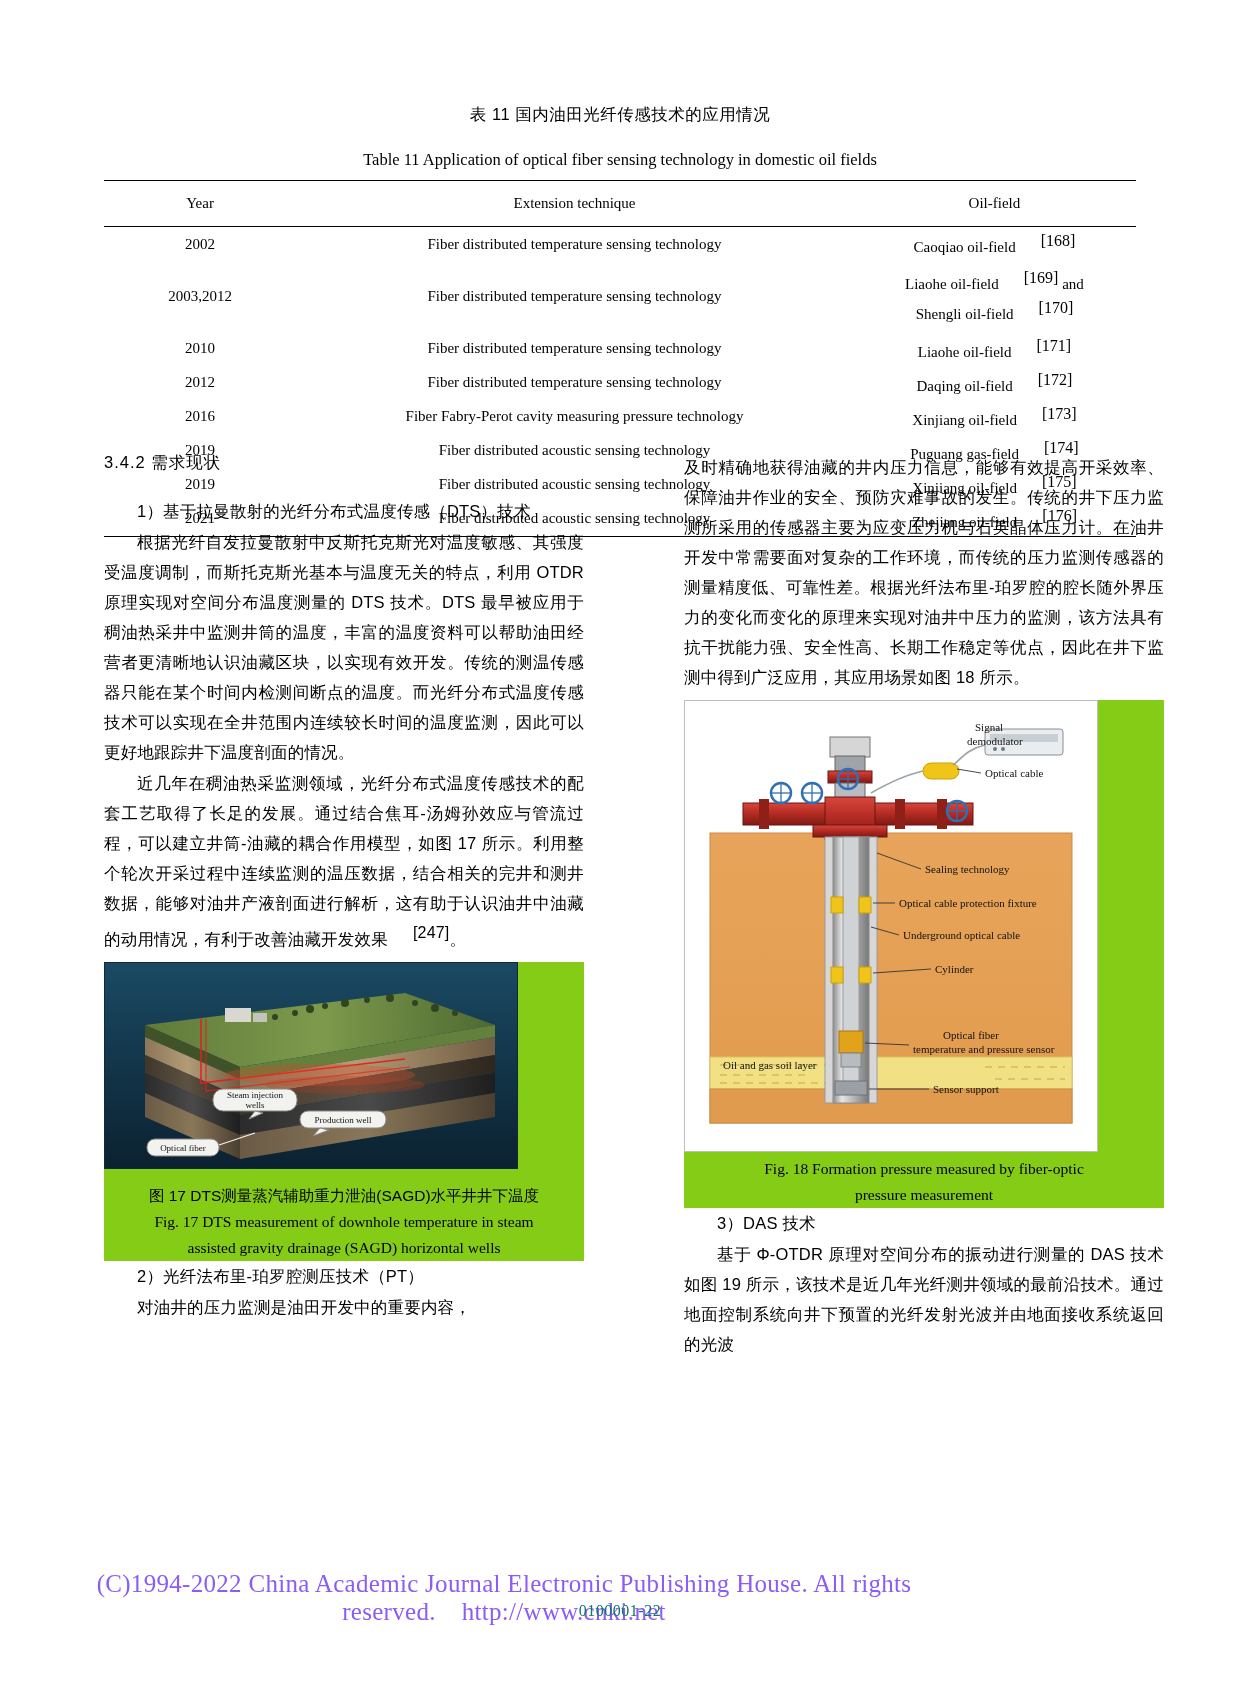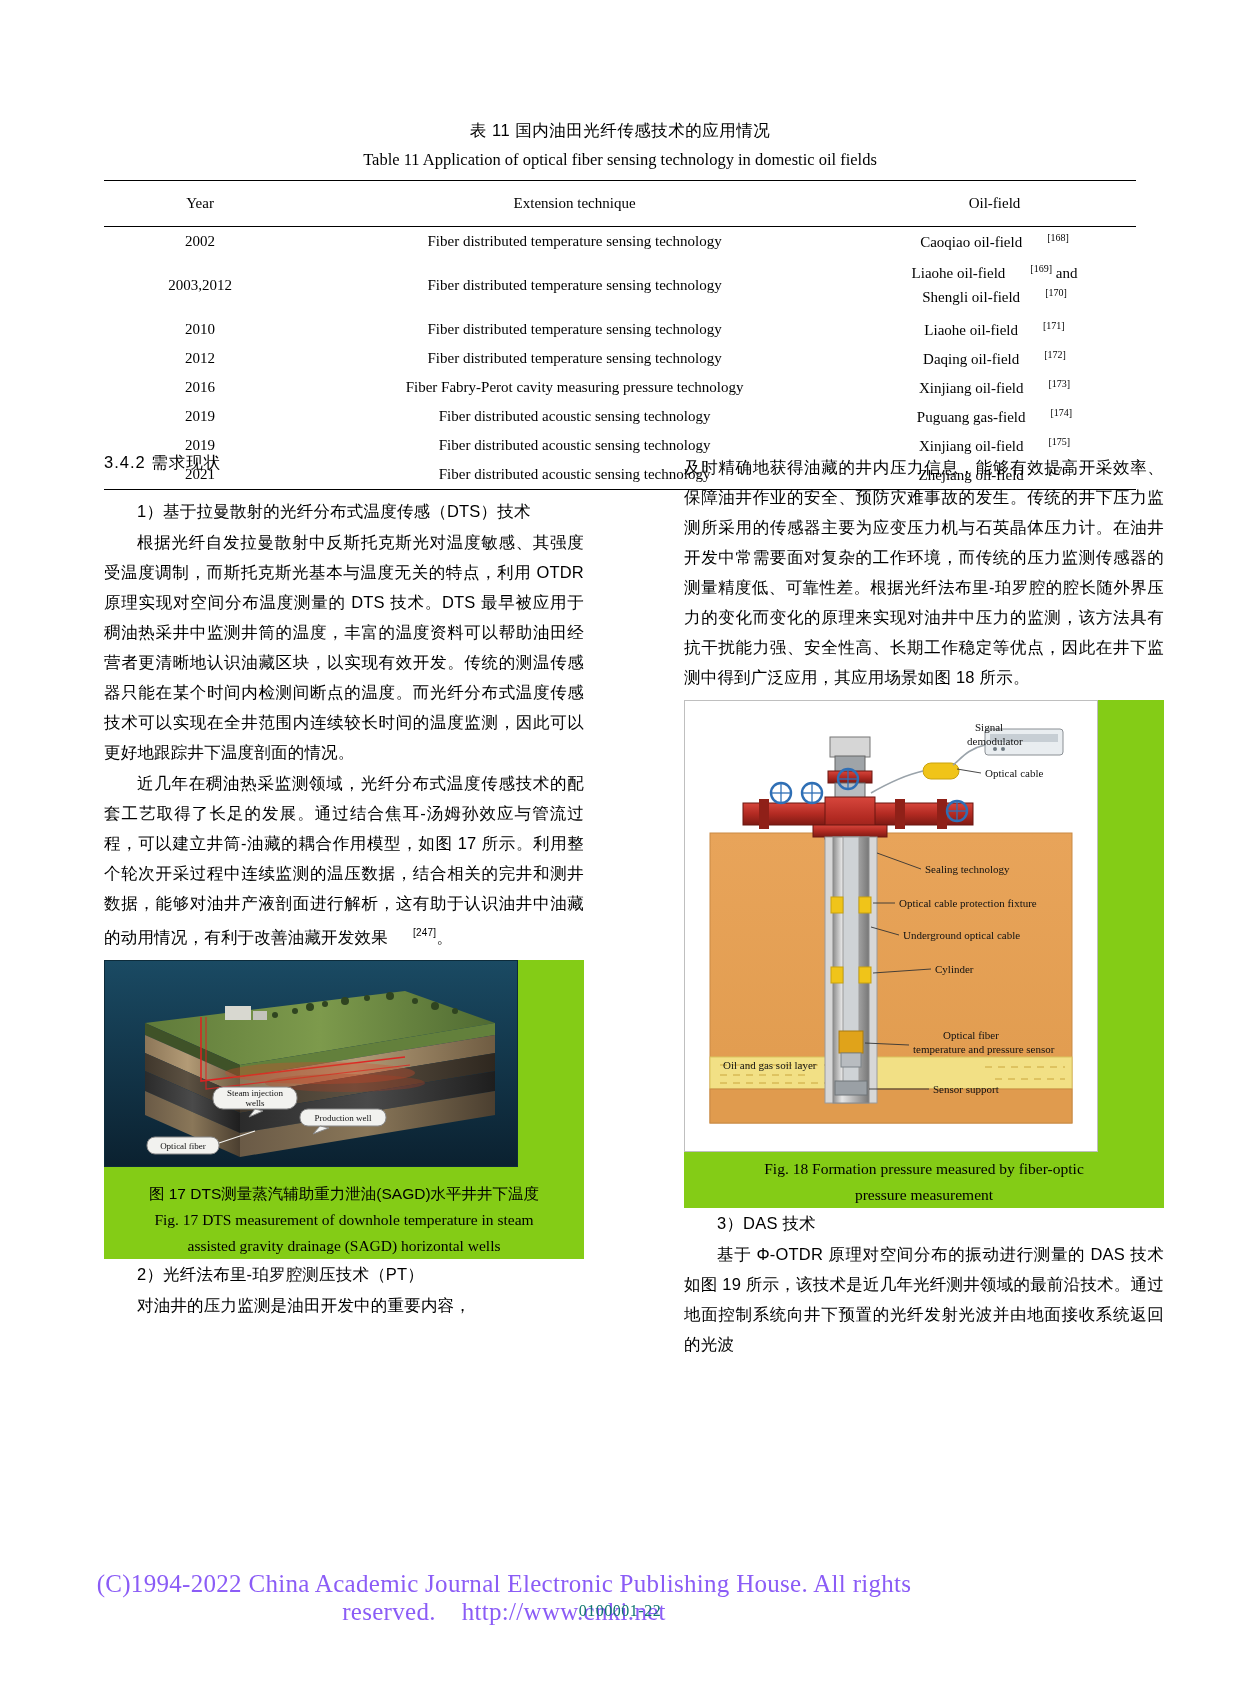--- a/index.html
+++ b/index.html
@@ -65,21 +65,21 @@
     font-size: 15px;
     font-weight: bold;
     color: #ffffff;
     letter-spacing: 0.5px;
   }
 
   
   .table-caption-cn {
     position: absolute;
     left: 104px;
-    top: 120px;
+    top: 104px;
     width: 1032px;
     text-align: center;
     font-family: "Liberation Sans", sans-serif;
     font-size: 16.5px;
     letter-spacing: 0.5px;
   }
   .table-caption-en {
     position: absolute;
     left: 104px;
     top: 150px;
@@ -106,21 +106,21 @@
     border-bottom: 1px solid #000;
     padding: 14px 2px;
     font-size: 15px;
   }
   .tbl tbody tr:last-child td {
     border-bottom: 1.6px solid #000;
   }
   .col-year { width: 190px; }
   .col-tech { width: 560px; }
   .col-field { width: 282px; }
-  sup { font-size: 10px; vertical-align: super; padding-left: 25px; }
+  sup { font-size: 16px; vertical-align: super; padding-left: 25px; }
   .two-line { line-height: 1.55; }
 
   
   .col-left {
     position: absolute;
     left: 104px;
     top: 452px;
     width: 480px;
   }
   .col-right {

